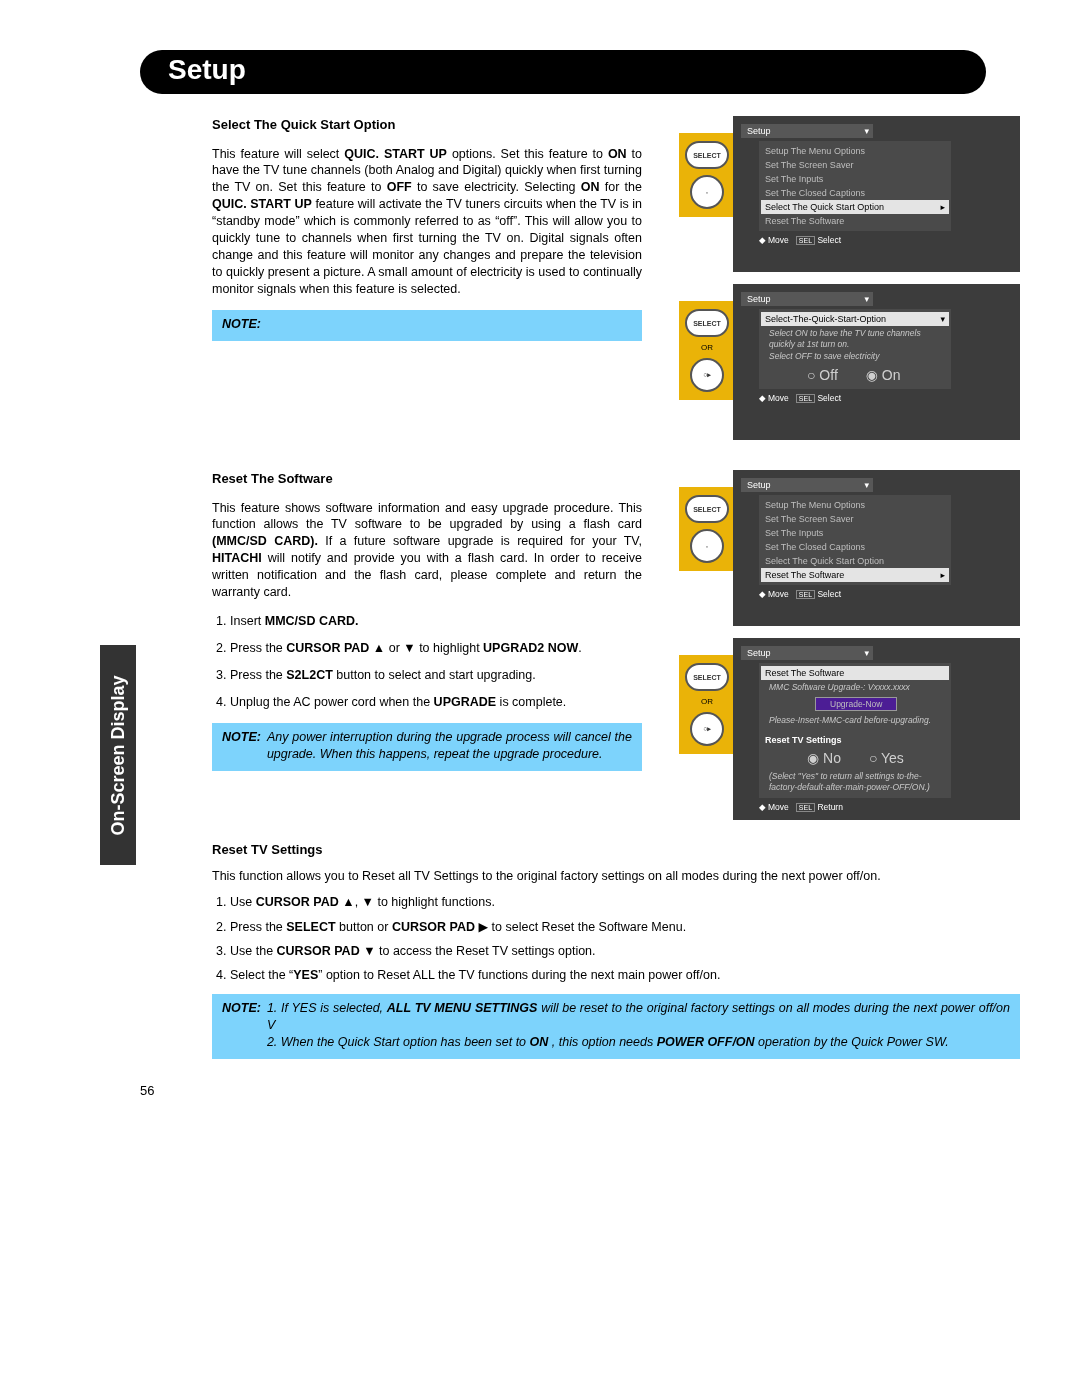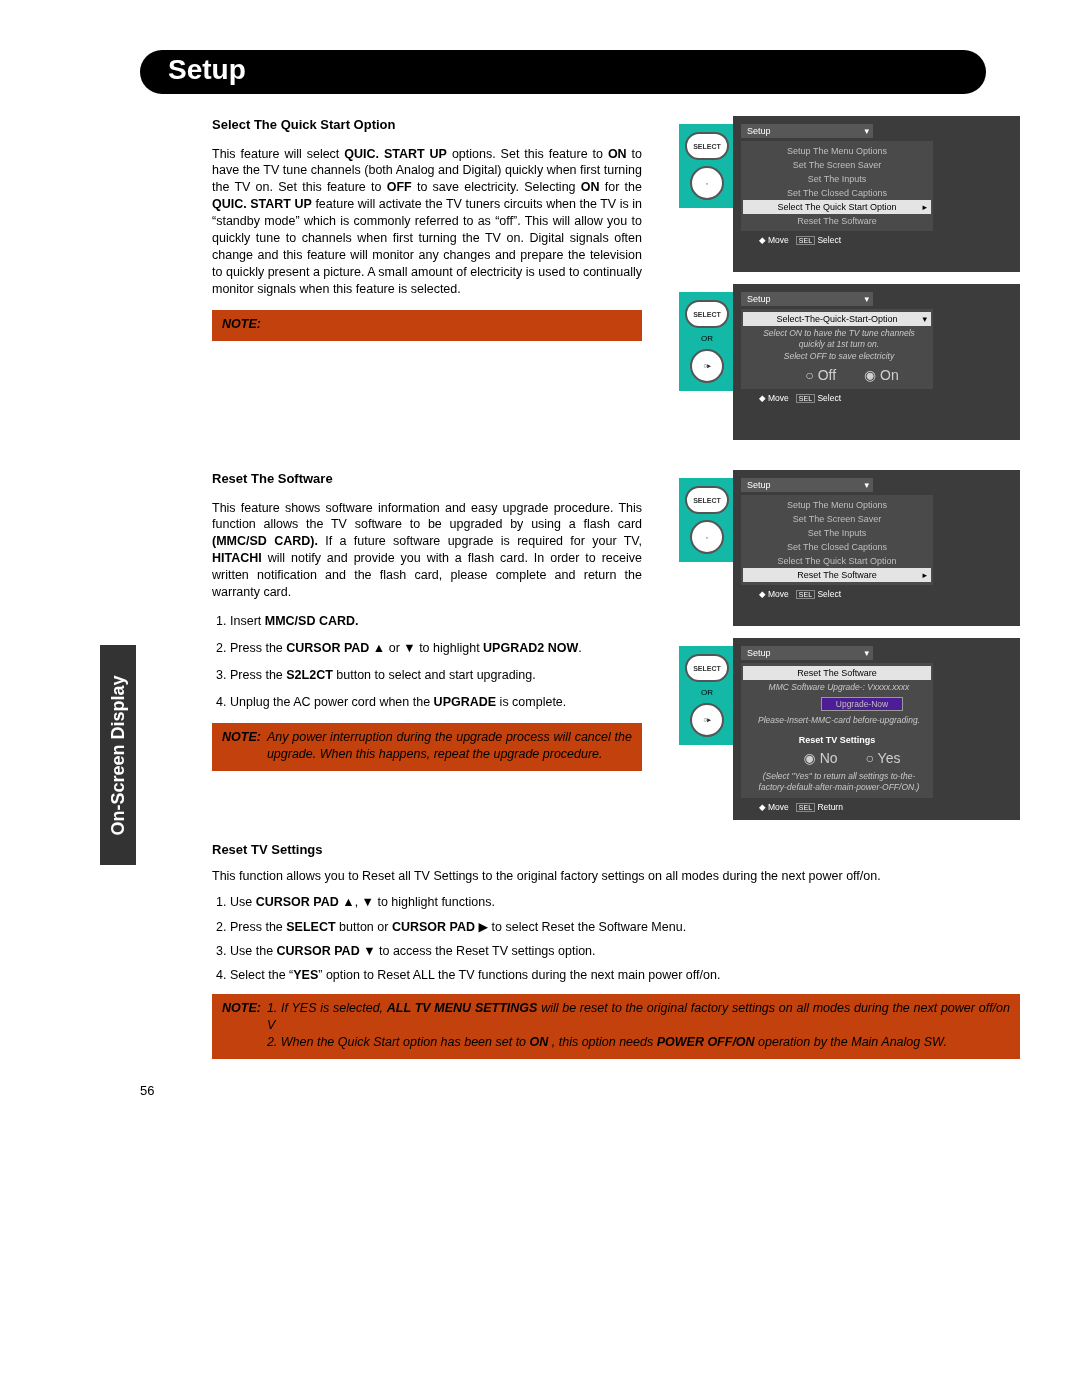--- a/index.html
+++ b/index.html
@@ -59,21 +59,21 @@
   }
   .right {
     flex: 1;
   }
   h4 {
     font-size: 13px;
     font-weight: 900;
     margin: 0 0 3px 0;
   }
   .note {
-    background: #c2410c;
+    background: #7dd3fc;
     padding: 6px 10px 8px 10px;
     margin: 12px 0;
     font-style: italic;
     line-height: 1.35;
     display: flex;
     gap: 6px;
   }
   .note .lab {
     font-weight: 900;
     font-style: italic;
@@ -104,22 +104,22 @@
   .screen-header::after {
     content: "▾";
     position: absolute;
     right: 4px;
   }
   .menu-panel {
     background: #4a4a4a;
     color: #bfbfbf;
     padding: 3px 6px;
     font-size: 9px;
+    margin-left: 18px;
     width: 180px;
-    text-align: center;
   }
   .menu-line {
     padding: 2px 0;
     position: relative;
   }
   .menu-line.hl {
     background: #e4e4e4;
     color: #000;
     padding: 2px 4px;
     margin: 0 -4px;
@@ -158,26 +158,26 @@
     width: 30px;
     height: 30px;
     border-radius: 50%;
   }
   .or-txt {
     font-size: 8px;
     color: #000;
     text-align: center;
   }
   .remote-side {
-    background: #14b8a6;
+    background: #eab308;
     width: 56px;
     padding: 2px 0;
     position: absolute;
     left: -54px;
-    top: 8px;
+    top: 17px;
     text-align: center;
   }
   .screen-wrap {
     position: relative;
     margin-left: 60px;
   }
   .hint {
     color: #c8c8c8;
     font-size: 8.5px;
     margin: 2px 0 2px 4px;
@@ -357,21 +357,21 @@
       <ol>
         <li><span>Use </span><span class="b">CURSOR PAD</span><span> ▲, ▼ to highlight functions.</span></li>
         <li><span>Press the </span><span class="b">SELECT</span><span> button or </span><span class="b">CURSOR PAD</span><span> ▶ to select Reset the Software Menu.</span></li>
         <li><span>Use the </span><span class="b">CURSOR PAD</span><span> ▼ to access the Reset TV settings option.</span></li>
         <li><span>Select the “</span><span class="b">YES</span><span>” option to Reset ALL the TV functions during the next main power off/on.</span></li>
       </ol>
       <div class="note">
         <span class="lab">NOTE:</span>
         <span class="full">
           <span>1. If YES is selected, </span><span class="b">ALL TV MENU SETTINGS</span><span> will be reset to the original factory settings on all modes during the next power off/on V</span><br>
-          <span>2. When the Quick Start option has been set to </span><span class="b">ON</span><span> , this option needs </span><span class="b">POWER OFF/ON</span><span> operation by the Main Analog SW.</span>
+          <span>2. When the Quick Start option has been set to </span><span class="b">ON</span><span> , this option needs </span><span class="b">POWER OFF/ON</span><span> operation by the Quick Power SW.</span>
         </span>
       </div>
     </div>
 
   </div>
 
   <div class="page-num">56</div>
 </div>
 
 </body></html>

